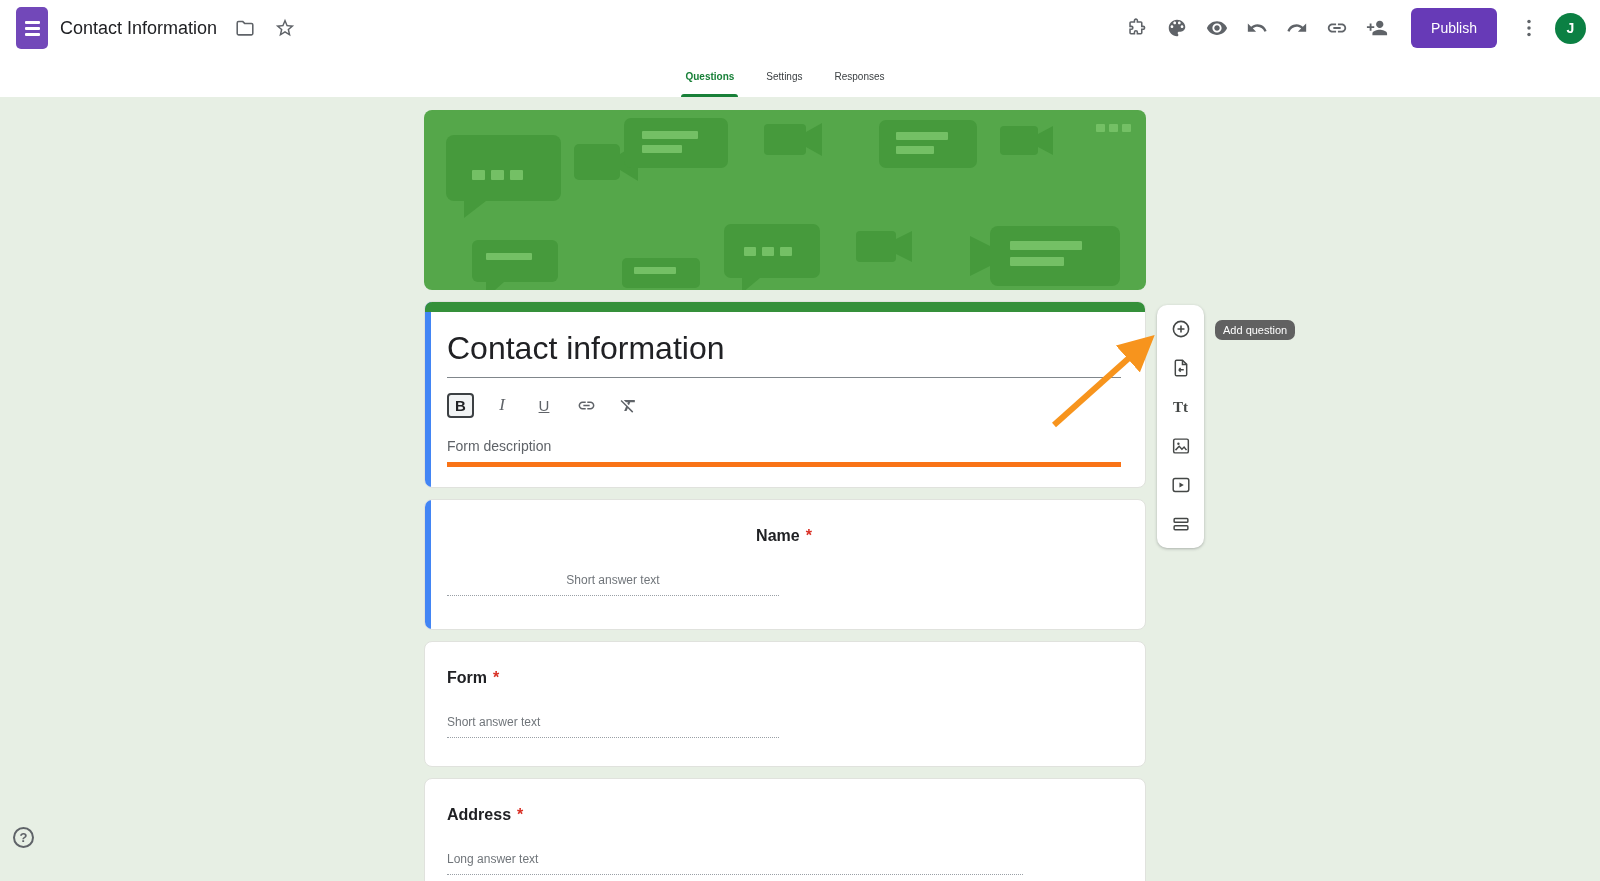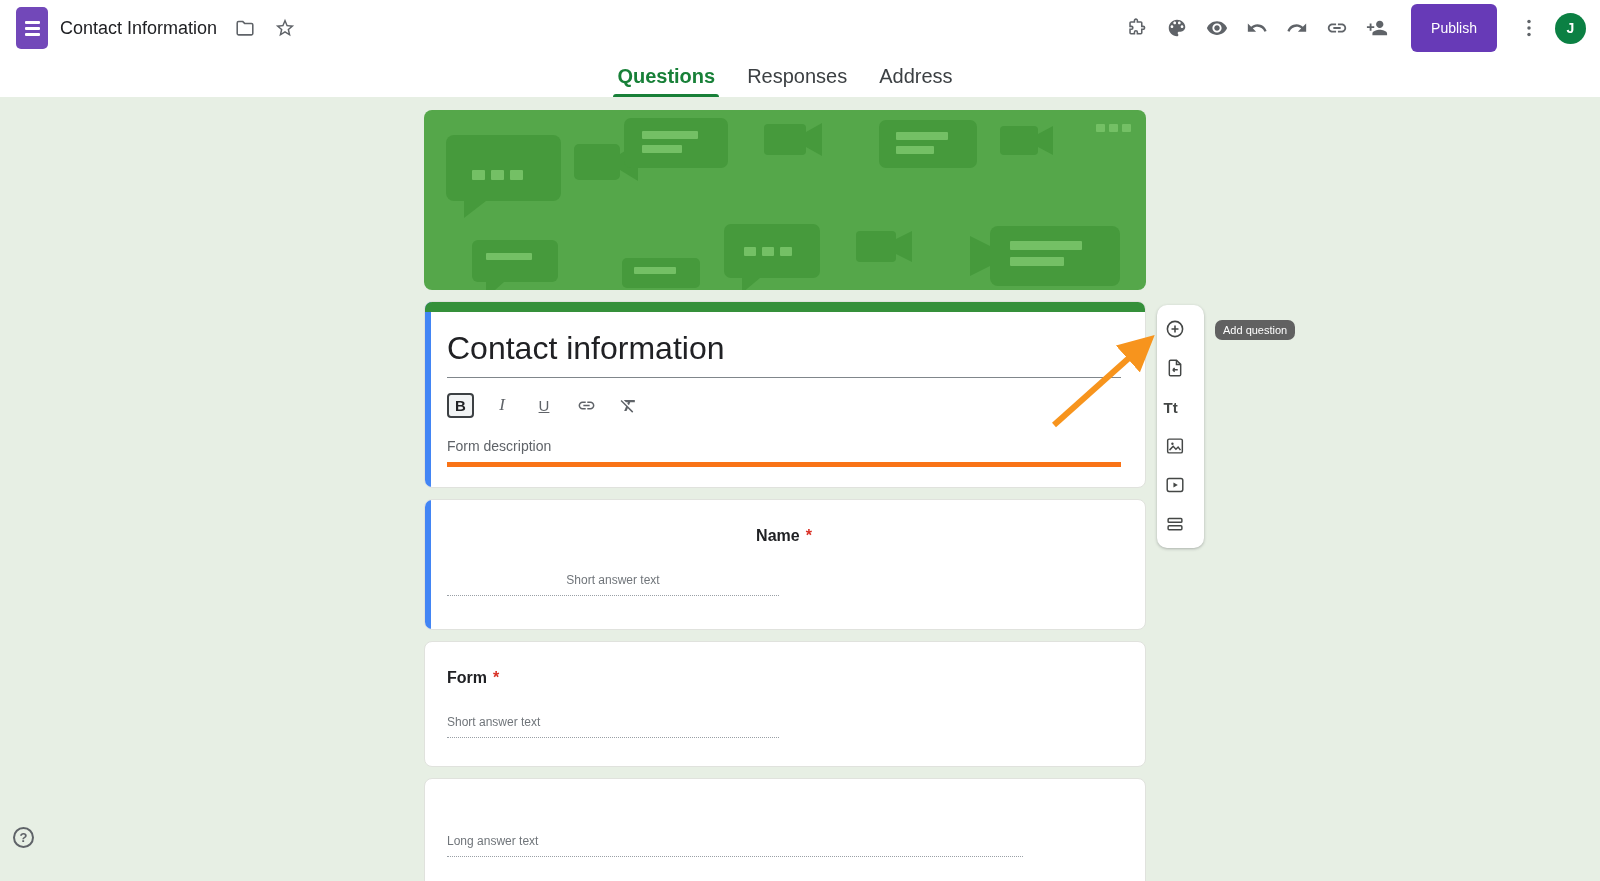--- a/index.html
+++ b/index.html
@@ -10,30 +10,30 @@
   .topbar { height: 56px; display: flex; align-items: center; padding: 0 14px 0 16px; background: #fff; }
   .logo { width: 32px; height: 42px; background: #7248b9; border-radius: 5px;
     display: flex; align-items: center; justify-content: center; margin-right: 12px; cursor: pointer; }
   .logo-lines { width: 15px; height: 3px; background: #fff; border-radius: 1px;
     box-shadow: 0 6px 0 #fff, 0 12px 0 #fff; transform: translateY(-6px); }
   .doc-title { font-size: 18px; color: #202124; margin-right: 8px; white-space: nowrap; cursor: text; }
   .icon-btn { width: 40px; height: 40px; border: none; background: transparent; border-radius: 50%;
     display: flex; align-items: center; justify-content: center; color: #5f6368; cursor: pointer; flex: 0 0 auto; }
   .icon-btn svg { width: 22px; height: 22px; display: block; }
   .spacer { flex: 1; }
-  .publish-btn { height: 48px; padding: 0 20px; margin: 0 12px 0 14px; background: #673ab7; color: #fff;
+  .publish-btn { height: 40px; padding: 0 20px; margin: 0 12px 0 14px; background: #673ab7; color: #fff;
     border: none; border-radius: 6px; font-size: 14px; font-family: inherit; cursor: pointer; }
   .avatar { width: 31px; height: 31px; border-radius: 50%; background: #0b8043; color: #fff;
     display: flex; align-items: center; justify-content: center; font-size: 14px; font-weight: 700;
     margin-left: 6px; cursor: pointer; }
 
   
   .tabs { background: #fff; height: 41px; display: flex; justify-content: center; }
   .tabs-inner { display: flex; gap: 8px; position: relative; left: -15px; }
-  .tab { padding: 0 12px; display: flex; align-items: center; font-size: 20px; color: #3c4043;
+  .tab { padding: 0 12px; display: flex; align-items: center; font-size: 10px; color: #3c4043;
     cursor: pointer; position: relative; height: 100%; }
   .tab.active { color: #188038; font-weight: 600; }
   .tab.active::after { content: ""; position: absolute; left: 8px; right: 8px; bottom: 0; height: 3px;
     background: #188038; border-radius: 3px 3px 0 0; }
 
   
   .canvas { position: relative; height: 784px; background: #e7efe4; overflow: hidden; }
   .form-col { position: absolute; left: 424px; top: 13px; width: 722px; }
 
   .banner { height: 180px; border-radius: 8px; overflow: hidden; background: #55a74a; }
@@ -69,21 +69,21 @@
   .answer { margin-top: 28px; font-size: 12px; color: #70757a; padding-bottom: 8px;
     border-bottom: 1px dotted #9aa0a6; }
   .answer.short { width: 332px; }
   .answer.long { width: 576px; }
 
   
   .side-toolbar { position: absolute; left: 1157px; top: 208px; width: 47px; background: #fff;
     border-radius: 10px; box-shadow: 0 1px 3px rgba(60,64,67,.35); display: flex; flex-direction: column;
     align-items: center; padding: 7px 0; gap: 5px; }
   .tool-btn { width: 34px; height: 34px; border: none; background: none; border-radius: 50%;
-    display: flex; align-items: center; justify-content: flex-start; color: #444746; cursor: pointer; }
+    display: flex; align-items: center; justify-content: center; color: #444746; cursor: pointer; font-family: Liberation Serif, serif; }
   .tool-btn svg { width: 22px; height: 22px; display: block; }
   .tt-text { font-size: 15px; font-weight: 600; color: #444746; }
 
   .tooltip { position: absolute; left: 1215px; top: 223px; background: #616161; color: #fff;
     font-size: 11px; padding: 4px 8px; border-radius: 7px; white-space: nowrap; }
 
   .annot-arrow { position: absolute; left: 1040px; top: 226px; width: 135px; height: 115px; pointer-events: none; }
 
   .help-btn { position: absolute; left: 13px; top: 730px; width: 21px; height: 21px; border-radius: 50%;
     border: 2px solid #5f6368; color: #5f6368; background: transparent; font-size: 13px; font-weight: 700;
@@ -155,22 +155,22 @@
         <circle cx="12" cy="12" r="1.9"></circle>
         <circle cx="12" cy="19" r="1.9"></circle>
       </svg>
   </button>
   <div class="avatar">J</div>
 </header>
 
 <nav class="tabs">
   <div class="tabs-inner">
     <div class="tab active">Questions</div>
+    <div class="tab">Settings</div>
     <div class="tab">Responses</div>
-    <div class="tab">Address</div>
   </div>
 </nav>
 
 <main class="canvas">
   <div class="form-col">
 
     <div class="banner">
       <svg viewBox="0 0 722 180" preserveAspectRatio="none">
         <g fill="#469a3c">
           <rect x="22" y="25" width="115" height="66" rx="8"></rect>
@@ -248,20 +248,21 @@
       <div class="q-label"><span>Name</span><span class="req">*</span></div>
       <div class="answer short">Short answer text</div>
     </section>
 
     <section class="card q-card email-card">
       <div class="q-label"><span>Form</span><span class="req">*</span></div>
       <div class="answer short">Short answer text</div>
     </section>
 
     <section class="card q-card address-card">
+      <div class="q-label"><span>Address</span><span class="req">*</span></div>
       <div class="answer long">Long answer text</div>
     </section>
   </div>
 
   <aside class="side-toolbar">
     <button class="tool-btn">
       <svg viewBox="0 0 24 24" fill="none" stroke="currentColor" stroke-width="1.7">
           <circle cx="12" cy="12" r="8.3"></circle>
           <path d="M12 8.2v7.6M8.2 12h7.6"></path>
         </svg>

